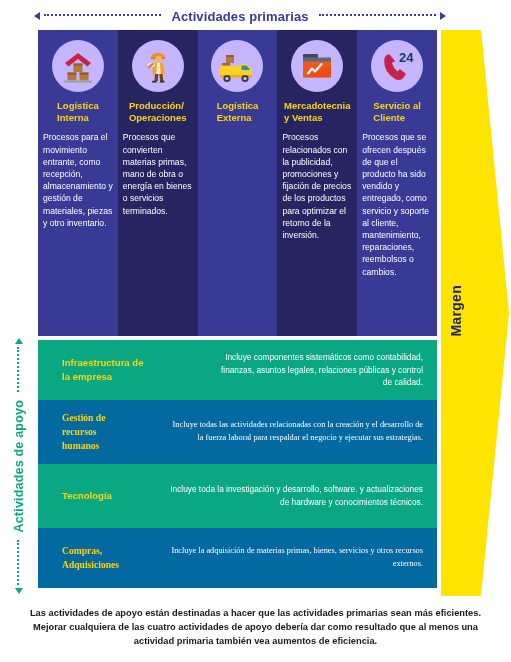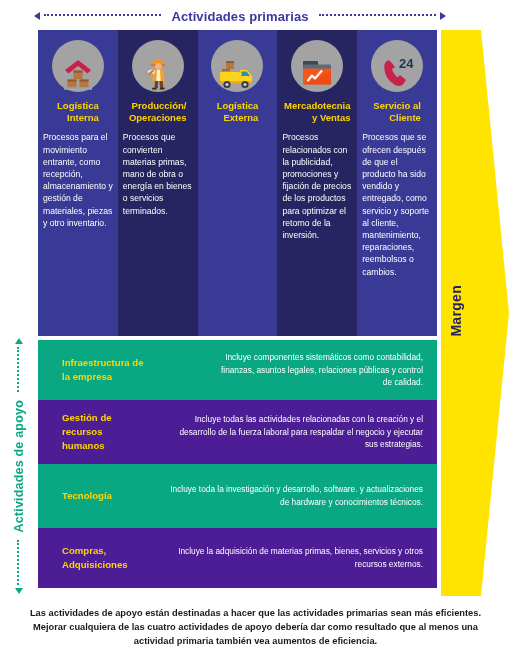--- a/index.html
+++ b/index.html
@@ -135,34 +135,34 @@
     box-sizing: border-box;
     overflow: hidden;
   }
   .primary-col.shade-a { background: #383a95; }
   .primary-col.shade-b { background: #262561; }
 
   .col-icon-wrap {
     width: 52px;
     height: 52px;
     border-radius: 50%;
-    background: #a3a3a3;
-    display: flex;
-    align-items: flex-end;
+    background: #c4b5fd;
+    display: flex;
+    align-items: center;
     justify-content: center;
     flex: 0 0 auto;
     margin-bottom: 8px;
   }
   .col-icon-wrap svg { display: block; }
 
   .col-title {
     font-size: 9.5px;
     font-weight: bold;
     color: #ffd500;
-    text-align: right;
+    text-align: left;
     line-height: 1.28;
     margin-bottom: 7px;
     white-space: pre-line;
   }
   .col-desc {
     font-size: 8.6px;
     color: #ffffff;
     line-height: 1.42;
   }
 
@@ -174,21 +174,21 @@
     width: 399px;
     height: 254px;
   }
   .support-row {
     display: flex;
     align-items: center;
     box-sizing: border-box;
     width: 100%;
   }
   .support-row.tone-a { background: #0aa882; }
-  .support-row.tone-b { background: #4c1d95; }
+  .support-row.tone-b { background: #0369a1; font-family: Liberation Serif, serif; }
   .support-title {
     flex: 0 0 132px;
     font-size: 9.6px;
     font-weight: bold;
     color: #ffd500;
     line-height: 1.45;
     padding-left: 24px;
     box-sizing: border-box;
     white-space: pre-line;
   }

